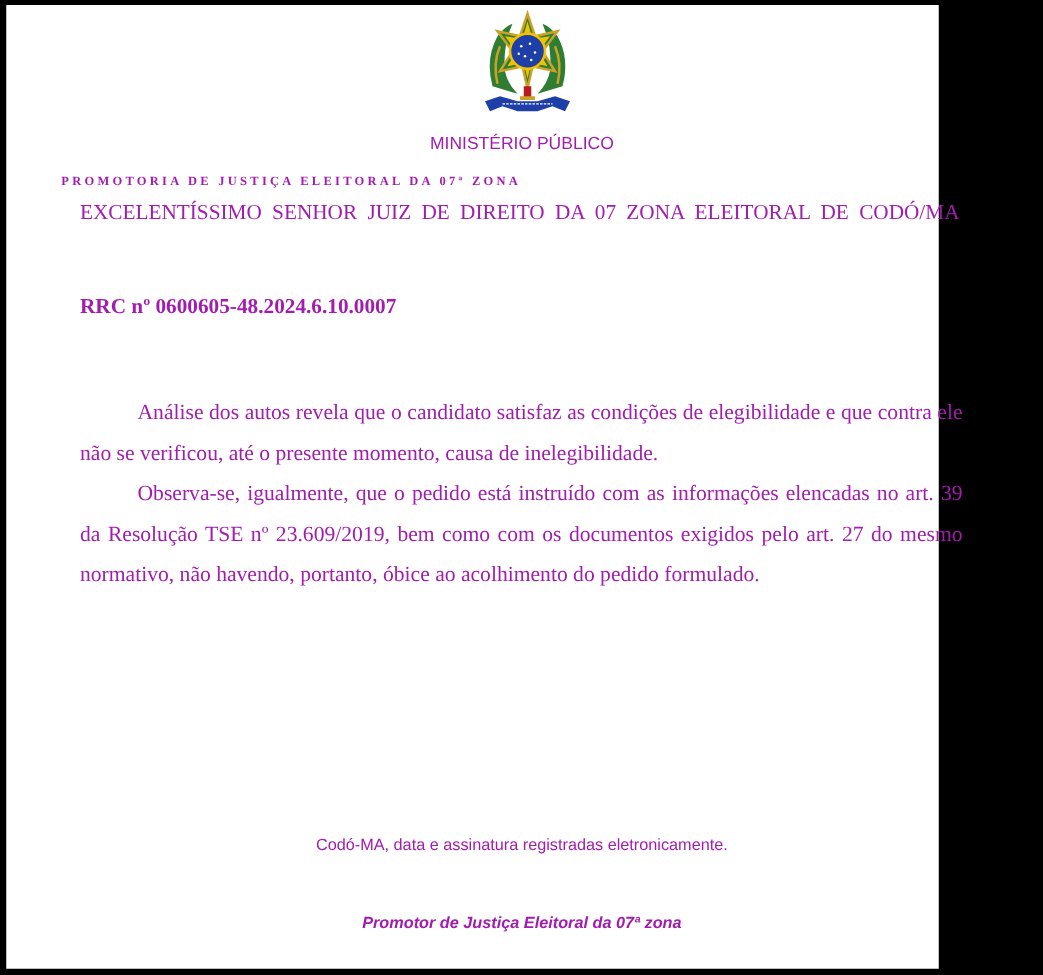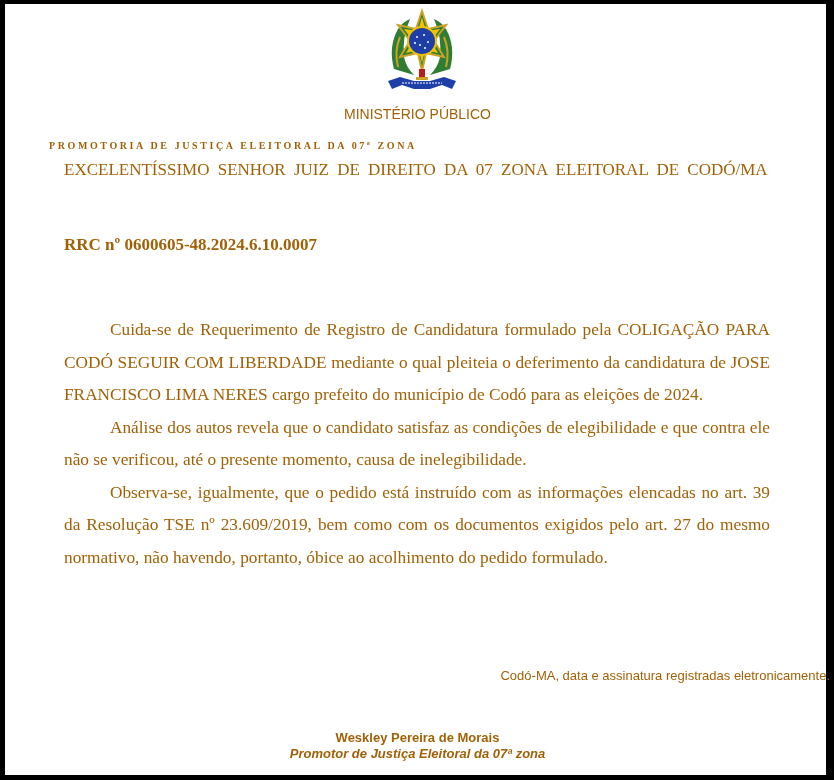--- a/index.html
+++ b/index.html
@@ -1,21 +1,21 @@
 <!DOCTYPE html>
 <html><head>
   <meta charset="utf-8">
   <style>
     html, body { margin: 0; padding: 0; }
     body {
       width: 834px; height: 780px; background: #000; position: relative; overflow: hidden;
     }
     .page {
-      position: absolute; left: 5px; top: 4px; width: 821px; height: 771px;
-      background: #fff; color: #a16207;
+      position: absolute; left: 5px; top: 4px; width: 746px; height: 771px;
+      background: #fff; color: #a21caf;
     }
     .emblem {
       position: absolute; left: 379px; top: 3px; width: 76px; height: 92px;
     }
     .header-org {
       position: absolute; left: 0; width: 825px; top: 102px; text-align: center;
       font-family: "Liberation Sans", sans-serif; font-size: 14px;
     }
     .header-office {
       position: absolute; left: 0; width: 825px; top: 136px; text-align: left;
@@ -35,21 +35,21 @@
     }
     .body-text {
       position: absolute; left: 59px; width: 706px; top: 310px;
       font-family: "Liberation Serif", serif; font-size: 17.3px;
       line-height: 32.5px;
     }
     .body-text p {
       margin: 0; text-indent: 46px; text-align: justify;
     }
     .closing {
-      position: absolute; left: 0; width: 825px; top: 664px; text-align: right;
+      position: absolute; left: 0; width: 825px; top: 664px; text-align: center;
       font-family: "Liberation Sans", sans-serif; font-size: 13px;
     }
     .signer {
       position: absolute; left: 0; width: 825px; top: 726px; text-align: center;
       font-family: "Liberation Sans", sans-serif; font-size: 13px; font-weight: bold;
       line-height: 16px;
     }
     .signer .role { font-style: italic; }
   </style>
 </head>
@@ -85,25 +85,23 @@
   </div>
 
   <div class="header-org">MINISTÉRIO PÚBLICO</div>
   <div class="header-office">PROMOTORIA DE JUSTIÇA ELEITORAL DA 07ª ZONA</div>
 
   <div class="addressee">EXCELENTÍSSIMO SENHOR JUIZ DE DIREITO DA 07 ZONA ELEITORAL DE CODÓ/MA</div>
 
   <div class="case-number">RRC nº 0600605-48.2024.6.10.0007</div>
 
   <div class="body-text">
-    <p>Cuida-se de Requerimento de Registro de Candidatura formulado pela COLIGAÇÃO PARA CODÓ SEGUIR COM LIBERDADE mediante o qual pleiteia o deferimento da candidatura de JOSE FRANCISCO LIMA NERES cargo prefeito do município de Codó para as eleições de 2024.</p>
     <p>Análise dos autos revela que o candidato satisfaz as condições de elegibilidade e que contra ele não se verificou, até o presente momento, causa de inelegibilidade.</p>
     <p>Observa-se, igualmente, que o pedido está instruído com as informações elencadas no art. 39 da Resolução TSE nº 23.609/2019, bem como com os documentos exigidos pelo art. 27 do mesmo normativo, não havendo, portanto, óbice ao acolhimento do pedido formulado.</p>
   </div>
 
   <div class="closing">Codó-MA, data e assinatura registradas eletronicamente.</div>
 
   <div class="signer">
-    <div>Weskley Pereira de Morais</div>
     <div class="role">Promotor de Justiça Eleitoral da 07ª zona</div>
   </div>
 
 </div>
 
 </body></html>

